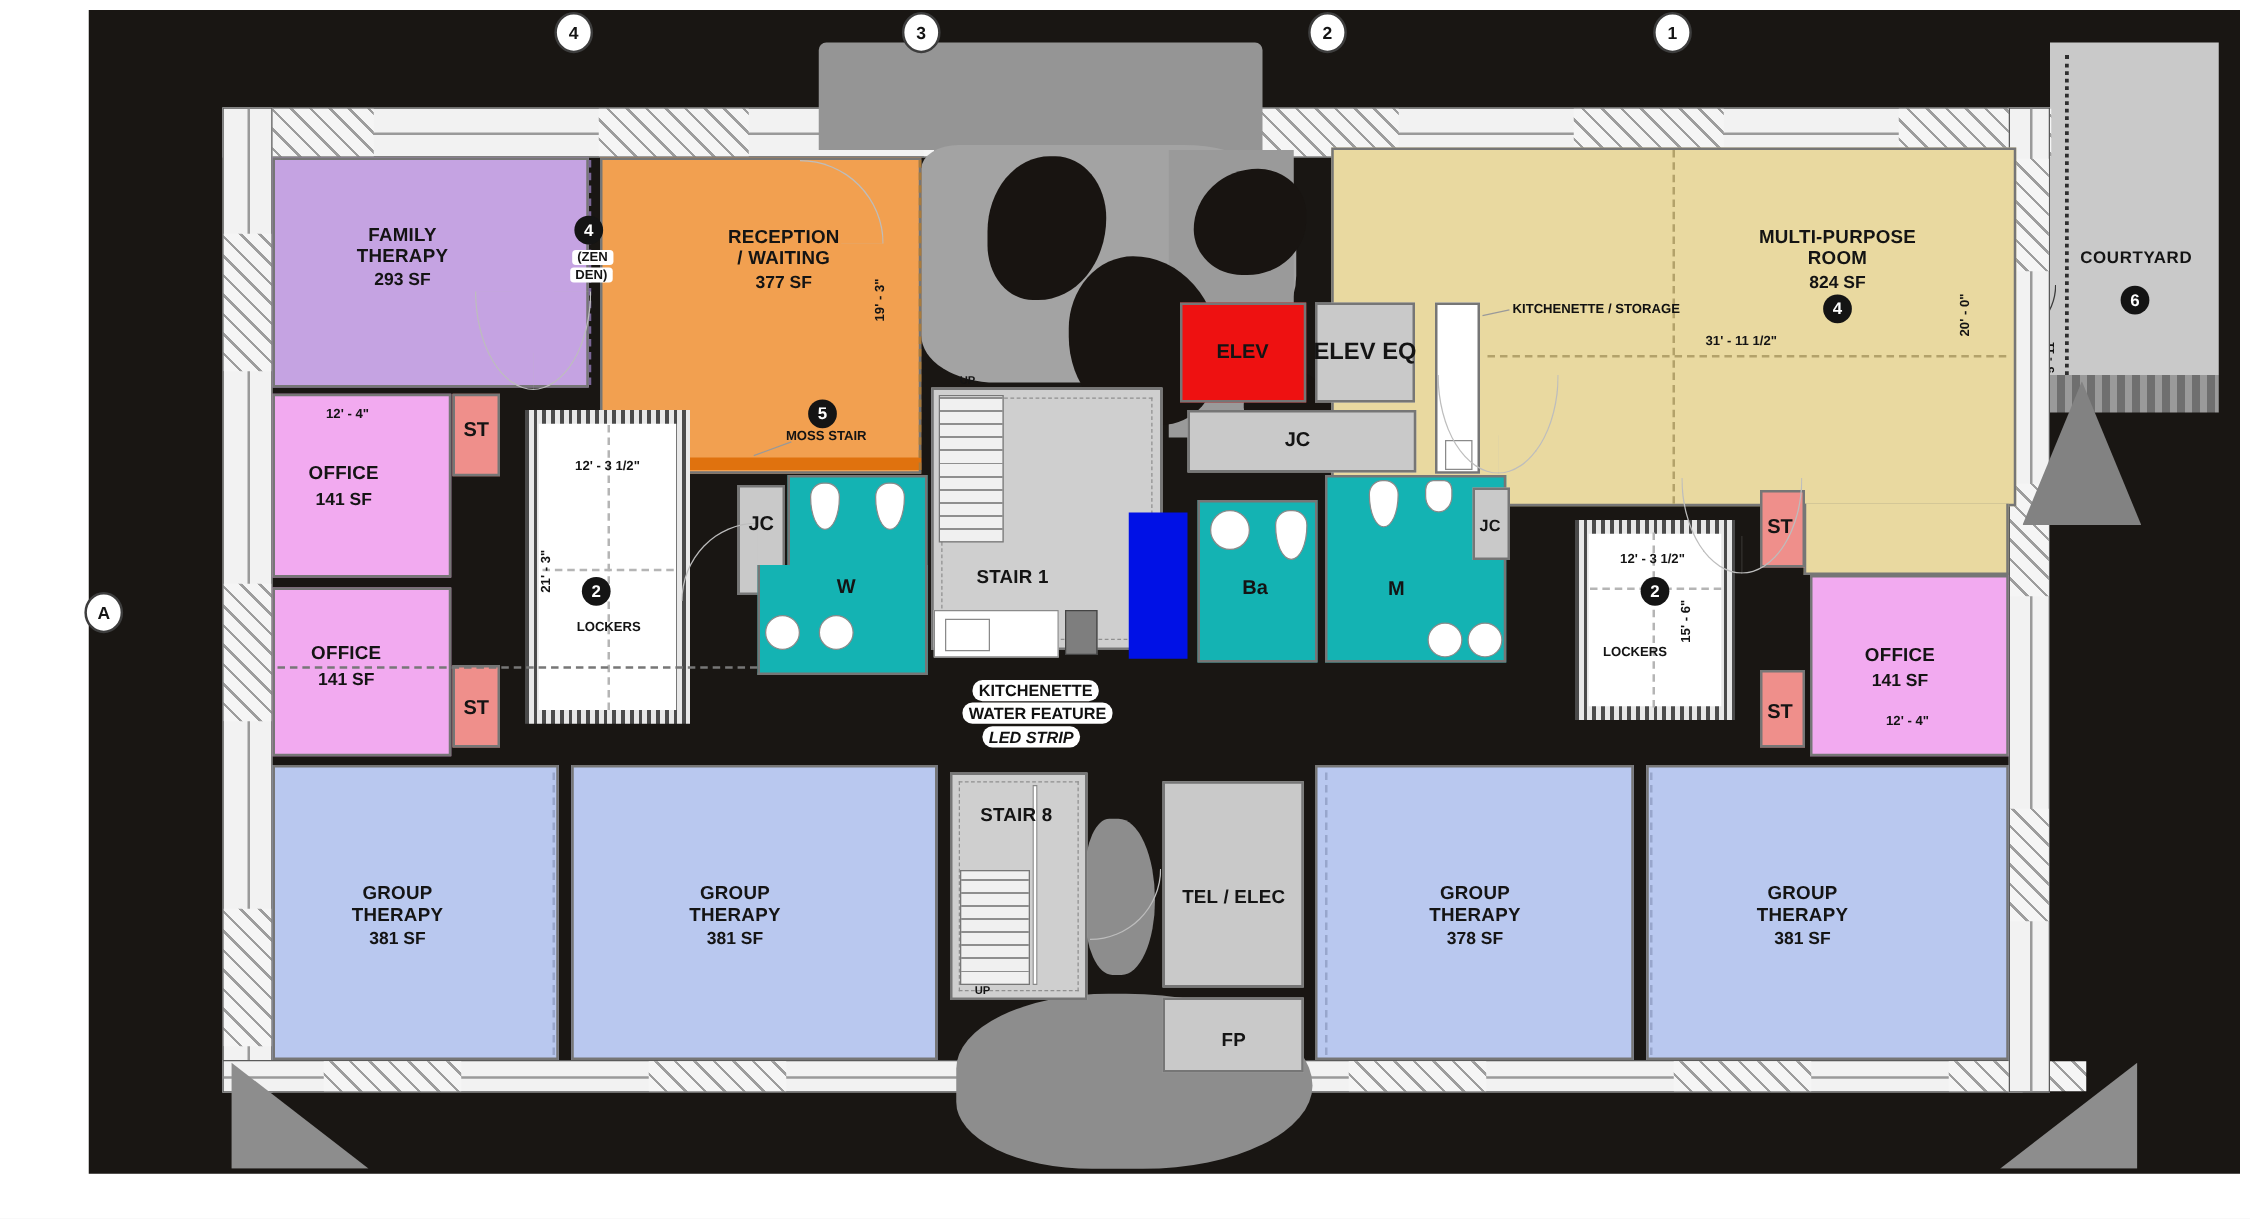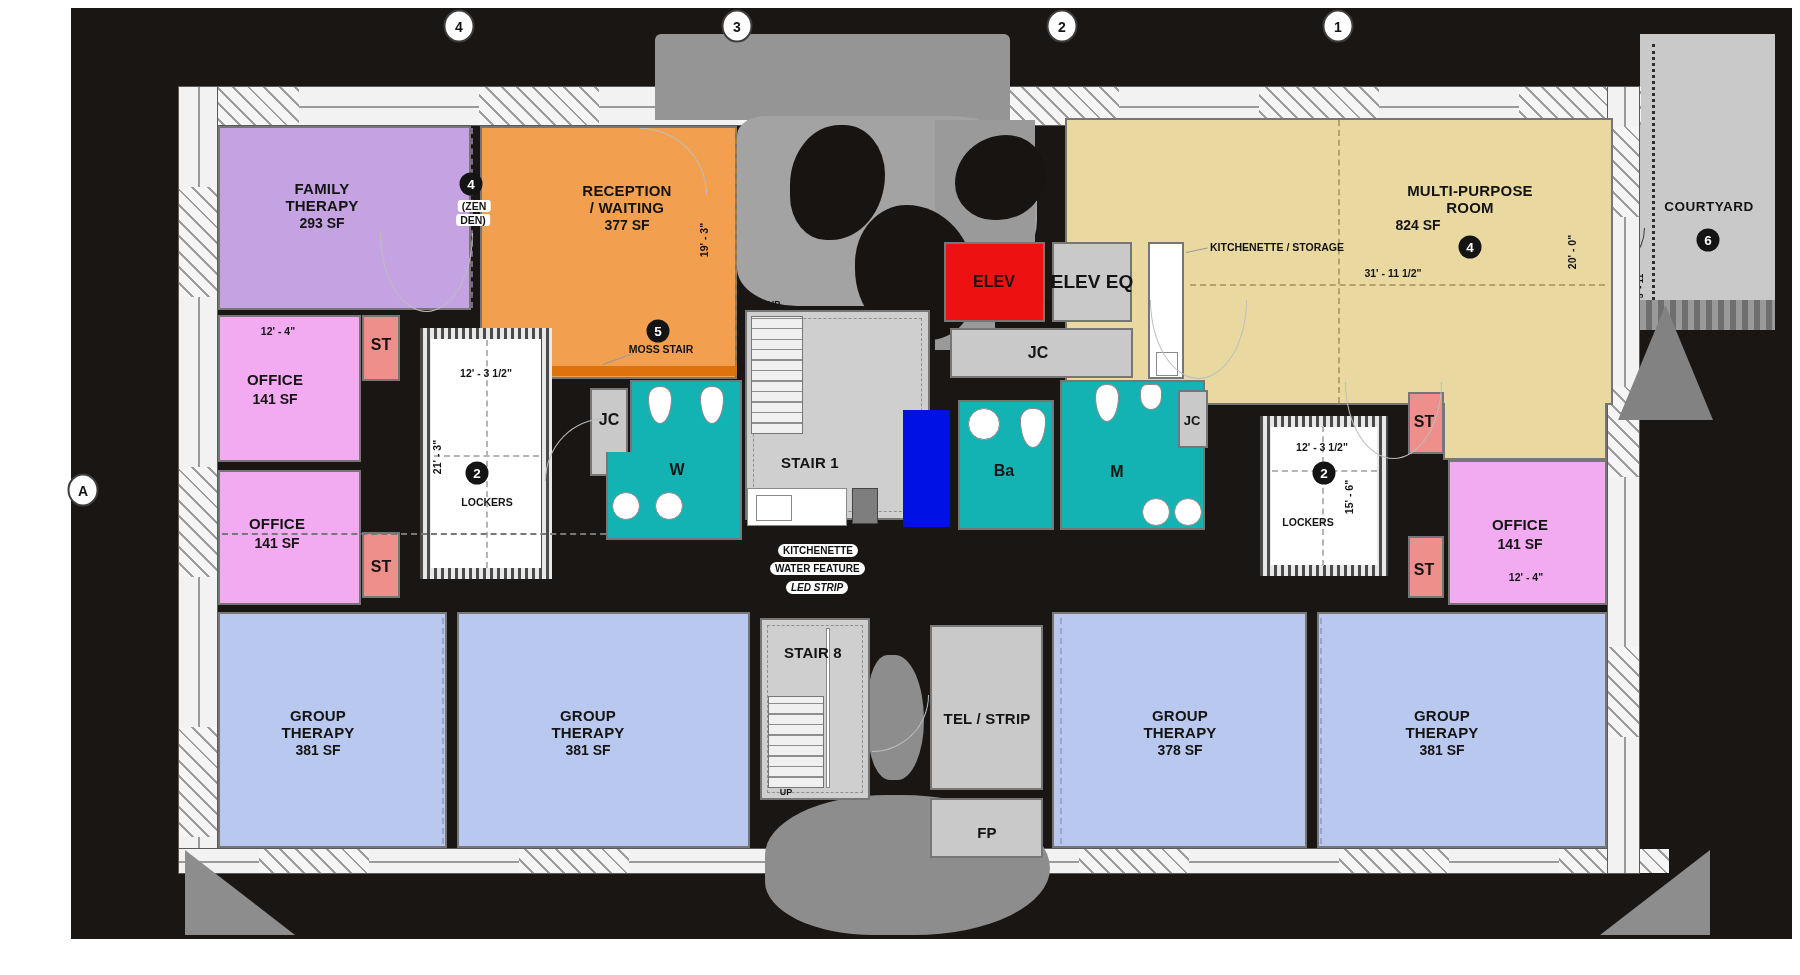--- a/index.html
+++ b/index.html
@@ -34,21 +34,21 @@
   .sinkc{border-radius:50%;}
   .toilet{border-radius:45% 45% 50% 50%/30% 30% 68% 68%;}
   .blob{position:absolute;background:#181411;}
   .gblob{position:absolute;background:#959595;}
   .arc{position:absolute;}
   .arc-bl{border-left:1.5px solid #bdbdbd;border-bottom:1.5px solid #bdbdbd;border-bottom-left-radius:100%;}
   .arc-br{border-right:1.5px solid #bdbdbd;border-bottom:1.5px solid #bdbdbd;border-bottom-right-radius:100%;}
   .arc-tl{border-left:1.5px solid #bdbdbd;border-top:1.5px solid #bdbdbd;border-top-left-radius:100%;}
   .arc-tr{border-right:1.5px solid #bdbdbd;border-top:1.5px solid #bdbdbd;border-top-right-radius:100%;}
   .inner-dash{position:absolute;border:1.5px dashed #909090;}
-  .callout{position:absolute;font-size:10px;font-weight:bold;background:#fff;padding:1px 5px;
+  .callout{position:absolute;font-size:13px;font-weight:bold;background:#fff;padding:1px 5px;
            border-radius:8px;white-space:nowrap;}
   .leader{position:absolute;height:0;border-top:1.5px solid #cfcfcf;transform-origin:left center;}
   .tri{position:absolute;}
 </style>
 </head>
 <body>
 
 <div class="canvas">
 
   <div class="abs board" style="left:71px;top:8px;width:1721px;height:931px;"></div>
@@ -215,21 +215,21 @@
   <div class="lbl rm" style="left:627px;top:190px;">RECEPTION</div>
   <div class="lbl rm" style="left:627px;top:207px;text-align:center;">/ WAITING</div>
   <div class="lbl area" style="left:627px;top:225px;">377 SF</div>
 
   <div class="keynote" style="left:658px;top:331px;">5</div>
   <div class="lbl dim" style="left:661px;top:349px;">MOSS STAIR</div>
   <div class="leader" style="left:603px;top:364px;width:32px;transform:rotate(-20deg);border-color:#999;"></div>
 
   <div class="lbl rm" style="left:1470px;top:190px;">MULTI-PURPOSE</div>
   <div class="lbl rm" style="left:1470px;top:207px;">ROOM</div>
-  <div class="lbl area" style="left:1418px;top:225px;">824 SF</div>
+  <div class="lbl area" style="left:1470px;top:225px;">824 SF</div>
   <div class="keynote" style="left:1470px;top:247px;">4</div>
 
   <div class="callout" style="left:1205px;top:240px;background:transparent;font-size:10.5px;">KITCHENETTE / STORAGE</div>
   <div class="leader" style="left:1186px;top:252px;width:22px;transform:rotate(-12deg);border-color:#999;"></div>
 
   <div class="lbl sm" style="left:994px;top:282px;">ELEV</div>
   <div class="lbl sm" style="left:1092px;top:282px;font-size:19px;">ELEV EQ</div>
   <div class="lbl sm" style="left:1038px;top:353px;">JC</div>
   <div class="lbl sm" style="left:609px;top:420px;">JC</div>
   <div class="lbl sm" style="left:1192px;top:420px;font-size:13px;">JC</div>
@@ -262,21 +262,21 @@
 
   <div class="lbl rm" style="left:810px;top:462px;">STAIR 1</div>
   <div class="lbl" style="left:774px;top:304px;font-size:9px;">UP</div>
   <div class="lbl rm" style="left:813px;top:652px;">STAIR 8</div>
   <div class="lbl" style="left:786px;top:792px;font-size:9px;">UP</div>
 
   <div class="callout" style="left:778px;top:544px;">KITCHENETTE</div>
   <div class="callout" style="left:770px;top:562px;">WATER FEATURE</div>
   <div class="callout" style="left:786px;top:581px;font-style:italic;">LED STRIP</div>
 
-  <div class="lbl rm" style="left:987px;top:718px;">TEL / STRIP</div>
+  <div class="lbl rm" style="left:987px;top:718px;">TEL / ELEC</div>
   <div class="lbl rm" style="left:987px;top:832px;">FP</div>
 
   <div class="lbl rm" style="left:318px;top:715px;">GROUP</div>
   <div class="lbl rm" style="left:318px;top:732px;">THERAPY</div>
   <div class="lbl area" style="left:318px;top:750px;">381 SF</div>
   <div class="lbl rm" style="left:588px;top:715px;">GROUP</div>
   <div class="lbl rm" style="left:588px;top:732px;">THERAPY</div>
   <div class="lbl area" style="left:588px;top:750px;">381 SF</div>
   <div class="lbl rm" style="left:1180px;top:715px;">GROUP</div>
   <div class="lbl rm" style="left:1180px;top:732px;">THERAPY</div>

